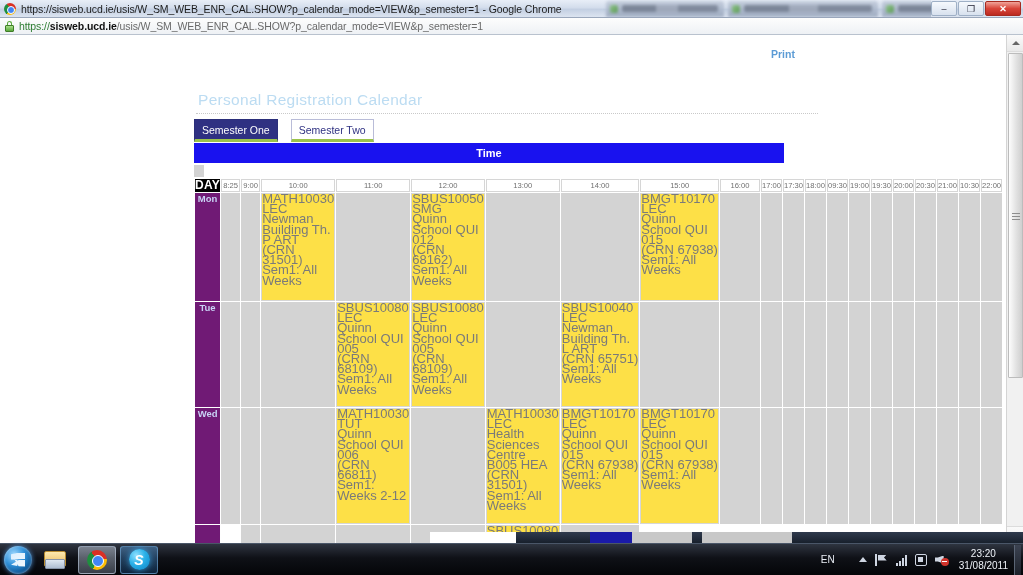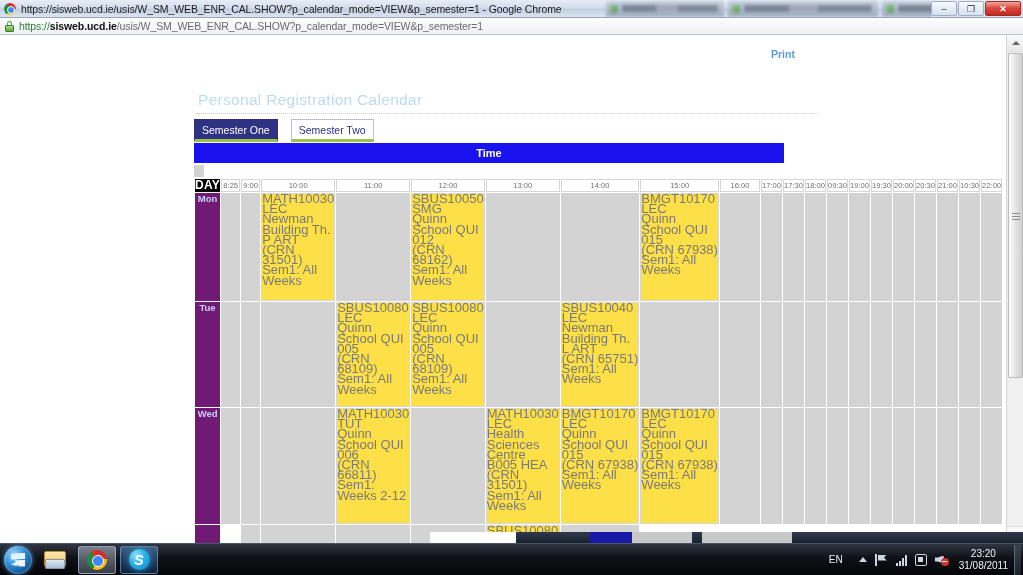--- a/index.html
+++ b/index.html
@@ -231,21 +231,21 @@
   }
   .icon-skype {
     width: 21px; height: 21px; border-radius: 50%;
     background: radial-gradient(circle at 34% 30%, #8fe0ff 0%, #2ab0e8 45%, #0d82c4 100%);
     color: #fff; font-size: 14px; font-weight: bold; font-style: italic;
     display: flex; align-items: center; justify-content: center;
     box-shadow: 0 0 6px rgba(60,180,250,.8);
     font-family: "Liberation Sans", sans-serif;
   }
   .tray { margin-left: auto; display: flex; align-items: center; height: 32px; padding-right: 2px; }
-  .tray-lang { color: #e9edf5; font-size: 10px; margin: 0 12px; }
+  .tray-lang { color: #e9edf5; font-size: 10px; margin: 0 20px; }
   .tray-ico { margin: 0 4px; display: flex; align-items: center; }
   .tri-up { width: 0; height: 0; border-left: 4px solid transparent; border-right: 4px solid transparent; border-bottom: 5px solid #cfd6e2; }
   .flag-ico { width: 13px; height: 12px; position: relative; }
   .flag-ico::before { content: ""; position: absolute; left: 0; top: 0; width: 2px; height: 12px; background: #cfd6e2; }
   .flag-ico::after { content: ""; position: absolute; left: 3px; top: 1px; width: 9px; height: 6px; background: #cfd6e2; clip-path: polygon(0 0,100% 0,70% 50%,100% 100%,0 100%); }
   .bars-ico { display: flex; align-items: flex-end; gap: 1px; height: 12px; }
   .bars-ico i { width: 2px; background: #cfd6e2; display: block; }
   .bars-ico i:nth-child(1){height:3px} .bars-ico i:nth-child(2){height:5px}
   .bars-ico i:nth-child(3){height:8px} .bars-ico i:nth-child(4){height:11px}
   .mon-ico { width: 12px; height: 12px; border: 1.5px solid #cfd6e2; border-radius: 2px; position: relative; }

